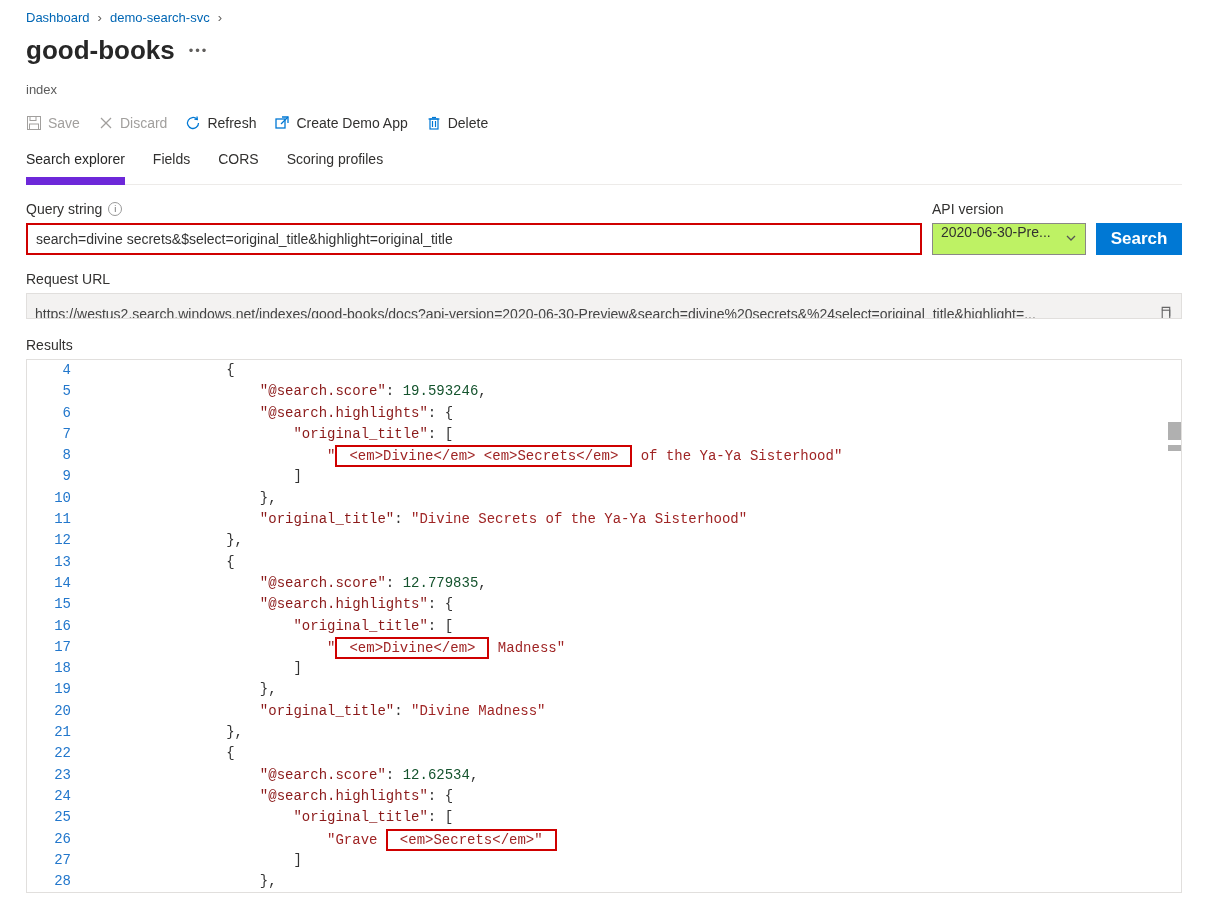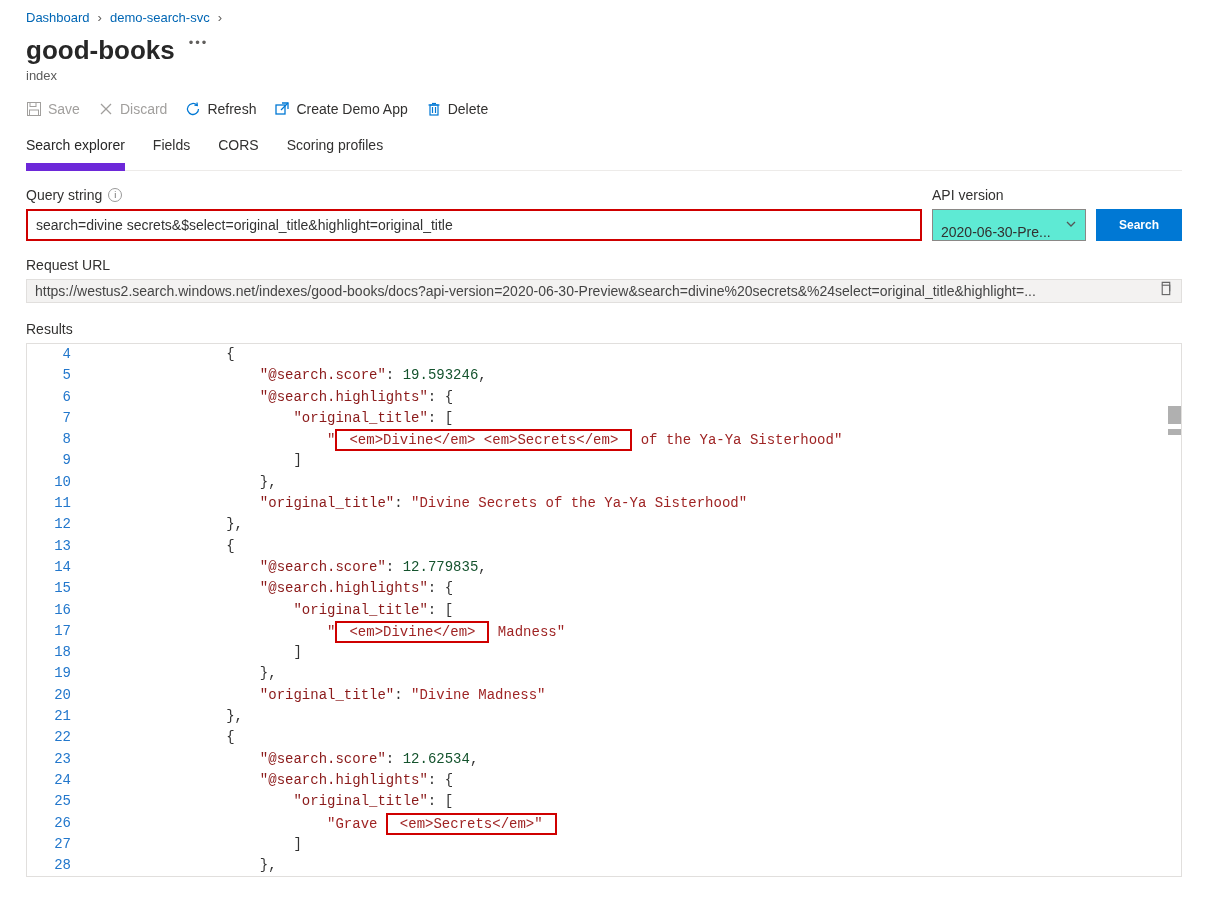--- a/index.html
+++ b/index.html
@@ -11,21 +11,21 @@
     padding: 10px 26px 0 26px;
     width: 1208px;
   }
   a { color: #0066b4; text-decoration: none; }
 
   
   .breadcrumb { display: flex; align-items: flex-start; gap: 8px; font-size: 13px; color: #605e5c; margin-bottom: 10px; }
   .breadcrumb .sep { color: #605e5c; }
 
   
-  .title-row { display: flex; align-items: flex-start; gap: 14px; margin-bottom: 2px; }
+  .title-row { display: flex; align-items: center; gap: 14px; margin-bottom: 16px; }
   h1 { font-size: 26px; font-weight: 600; color: #272727; }
   .more-icon { color: #605e5c; font-size: 13px; letter-spacing: 2px; }
   .subtitle { font-size: 13px; color: #5c5c5c; margin-bottom: 18px; }
 
   
   .toolbar { display: flex; align-items: center; gap: 18px; font-size: 14px; margin-bottom: 14px; }
   .toolbar-item { display: inline-flex; align-items: center; gap: 6px; cursor: pointer; color: #323130; }
   .toolbar-item.disabled { color: #a19f9d; cursor: default; }
   .toolbar-item.disabled svg { stroke: #a19f9d; fill: none; }
   .toolbar-item svg { width: 16px; height: 16px; }
@@ -44,34 +44,34 @@
   .col-query     { flex: 1 1 auto; }
   .col-apiver    { width: 154px; }
   .col-btn       { width: 86px; }
 
   input[type=text].query {
     width: 100%; height: 32px; padding: 0 8px;
     border: 2px solid #cf0000; font-size: 14px; color:#333;
   }
   .select-box {
     height: 32px; border:1px solid #8a8886; padding: 0 26px 0 8px;
-    display:flex; align-items:flex-end; font-size:14px; position:relative; background:#5eead4; cursor:pointer;
+    display:flex; align-items:flex-start; font-size:14px; position:relative; background:#bef264; cursor:pointer;
     white-space:nowrap; overflow:hidden; text-overflow:ellipsis;
   }
   .select-box .chev { position:absolute; right:8px; top:8px; }
   .btn-search {
-    height:32px; background:#0078d4; color:#fff; border:none; font-size:12px;
+    height:32px; background:#0078d4; color:#fff; border:none; font-size:17px;
     font-weight:600; width:100%; cursor:pointer;
   }
 
   
   .section-label { font-size:14px; margin-bottom:6px; }
   .req-url-box {
-    display:flex; align-items:flex-end; gap:8px;
-    background:#f3f2f1; border:1px solid #e1dfdd; height:24px; padding: 3px 8px;
+    display:flex; align-items:flex-start; gap:8px;
+    background:#f3f2f1; border:1px solid #e1dfdd; height:24px; padding: 12px 8px;
     font-size:14px; color:#454545; margin-bottom: 18px;
     white-space:nowrap; overflow:hidden;
   }
   .req-url-text { flex:1 1 auto; overflow:hidden; text-overflow:ellipsis; }
   .copy-icon svg { width:15px; height:15px; stroke:#666; }
 
   
   .editor-wrap { border:1px solid #e1dfdd; display:flex; font-family: Consolas, "Courier New", monospace; font-size: 14px; line-height:21.3px; position:relative; }
   .gutter { width:54px; text-align:right; padding: 0 10px 0 0; color:#2277cc; user-select:none; background:#fff;}
   .gutter div { height:21.3px; }

